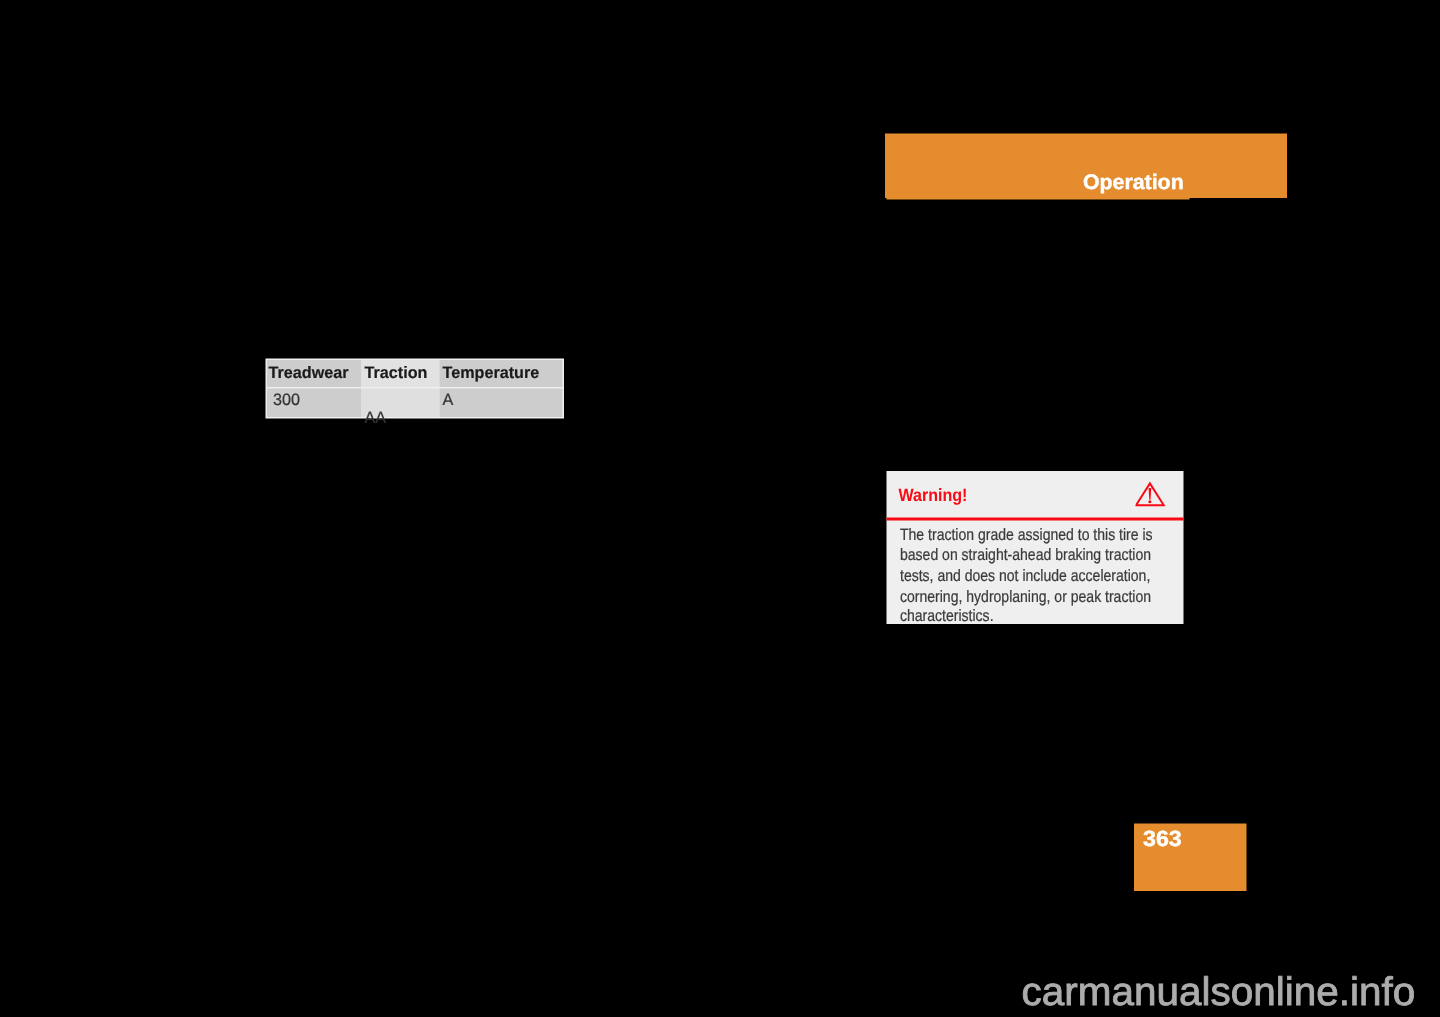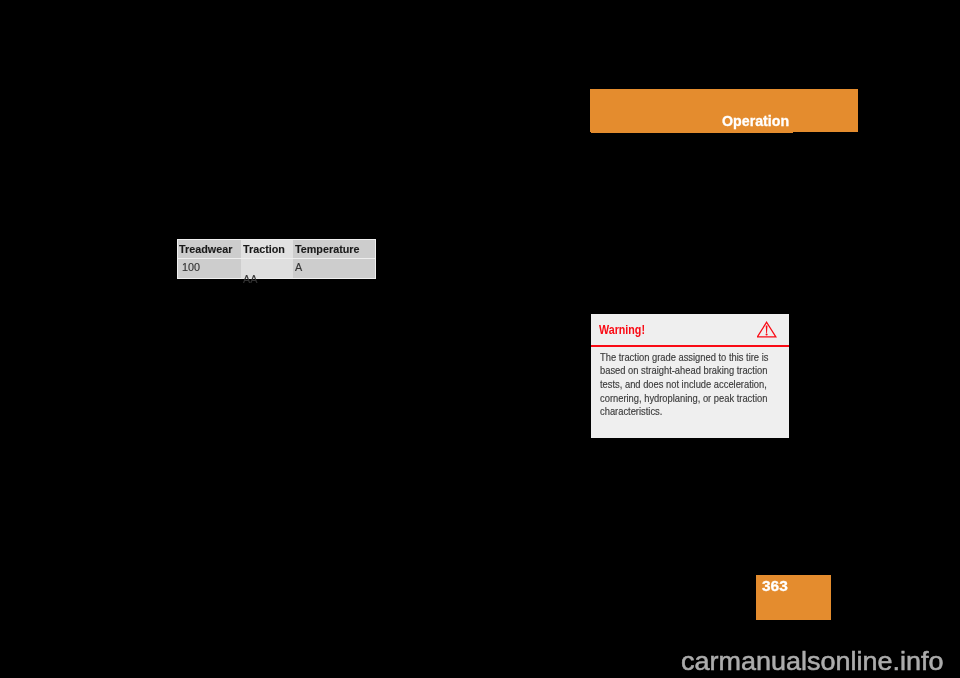--- a/index.html
+++ b/index.html
@@ -70,21 +70,21 @@
   .gt-bg { position: absolute; }
   .gt-head { font-weight: bold; color: #1a1a1a; -webkit-text-stroke: 0.12px #1a1a1a; }
   .gt-body { font-weight: normal; color: #333333; -webkit-text-stroke: 0.15px #333333; }
 
   
   .warning-box {
     position: absolute;
     left: 590.7px;
     top: 313.6px;
     width: 198.6px;
-    height: 124px;
+    height: 102px;
     background: #efefef;
     box-sizing: border-box;
   }
   .warning-head {
     position: relative;
     height: 32px;
   }
   .warning-rule {
     position: absolute;
     left: 0;
@@ -121,21 +121,21 @@
     color: #3a3a3a;
     -webkit-text-stroke: 0.15px #3a3a3a;
     transform: scaleX(0.85);
     transform-origin: 0 0;
   }
 
   
   .page-tab {
     position: absolute;
     left: 755.7px;
-    top: 575px;
+    top: 549px;
     width: 75.6px;
     height: 44.6px;
     background: #e48c2e;
   }
   .page-tab-number {
     position: absolute;
     left: 6.4px;
     top: 4.4px;
     color: #ffffff;
     font-size: 14.6px;
@@ -173,21 +173,21 @@
     <div class="gt-bg" style="left:0;top:0;width:199px;height:40px;background:#efefef;"></div>
     <div class="gt-bg" style="left:1px;top:1px;width:63.1px;height:18.4px;background:#cdcdcd;"></div>
     <div class="gt-bg" style="left:64.1px;top:1px;width:51.9px;height:18.4px;background:#e2e2e2;"></div>
     <div class="gt-bg" style="left:116px;top:1px;width:82px;height:18.4px;background:#cdcdcd;"></div>
     <div class="gt-bg" style="left:1px;top:20.4px;width:63.1px;height:18.5px;background:#cdcdcd;"></div>
     <div class="gt-bg" style="left:64.1px;top:20.4px;width:51.9px;height:18.5px;background:#dfdfdf;"></div>
     <div class="gt-bg" style="left:116px;top:20.4px;width:82px;height:18.5px;background:#cdcdcd;"></div>
     <span class="gt-cell gt-head" style="left:2px;top:5px;transform:scaleX(0.98);">Treadwear</span>
     <span class="gt-cell gt-head" style="left:66.7px;top:5px;transform:scaleX(0.98);">Traction</span>
     <span class="gt-cell gt-head" style="left:118.2px;top:5px;transform:scaleX(0.98);">Temperature</span>
-    <span class="gt-cell gt-body" style="left:5.1px;top:23.6px;transform:scaleX(0.98);">100</span>
+    <span class="gt-cell gt-body" style="left:5.1px;top:23.6px;transform:scaleX(0.98);">300</span>
     <span class="gt-cell gt-body" style="left:66.7px;top:23.6px;transform:scaleX(0.98);margin-top:12px;">AA</span>
     <span class="gt-cell gt-body" style="left:118.2px;top:23.6px;transform:scaleX(0.98);">A</span>
   </div>
 
   <div class="warning-box">
     <div class="warning-rule"></div>
     <div class="warning-head">
       <span class="warning-title">Warning!</span>
       <span class="warning-icon">
         <svg viewBox="0 0 20 17" width="20" height="17" aria-hidden="true">

